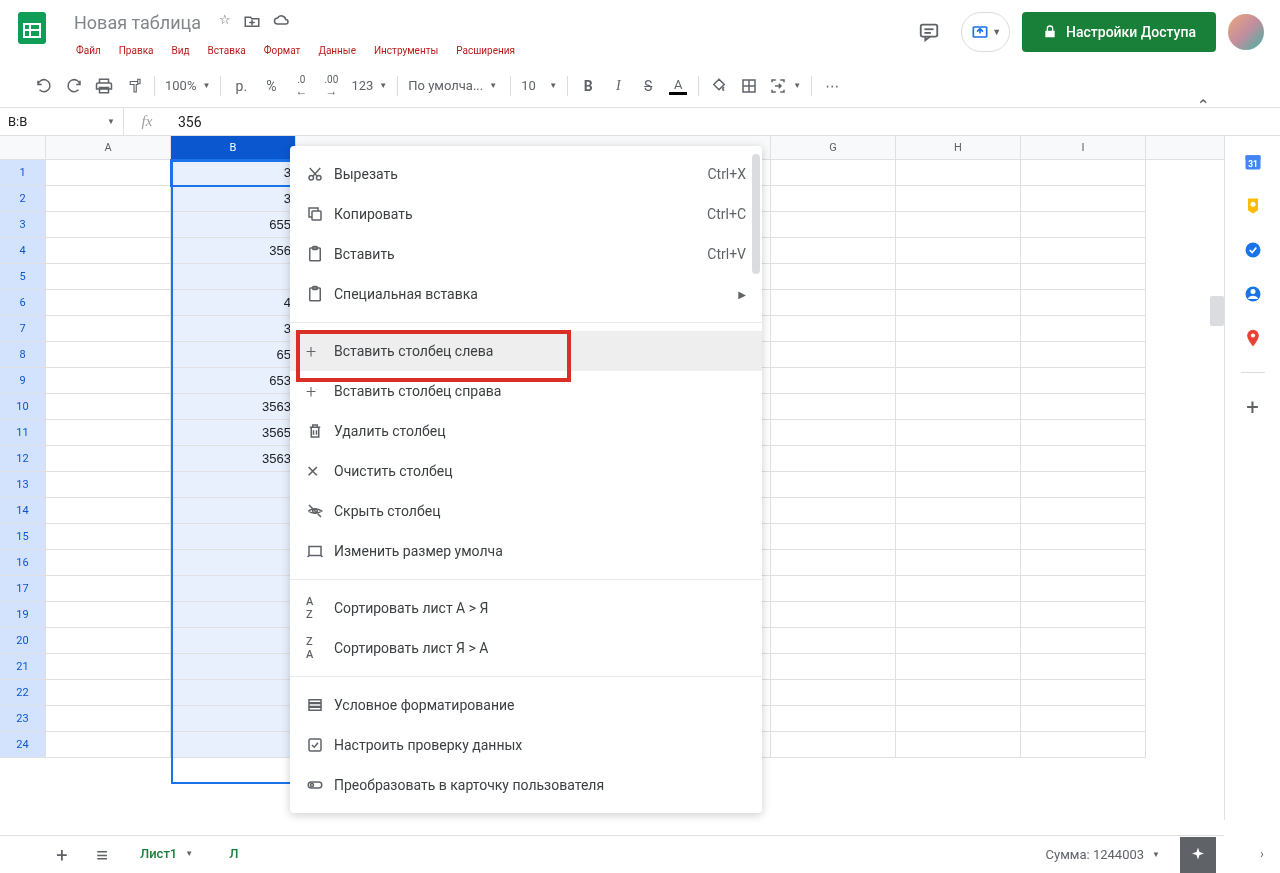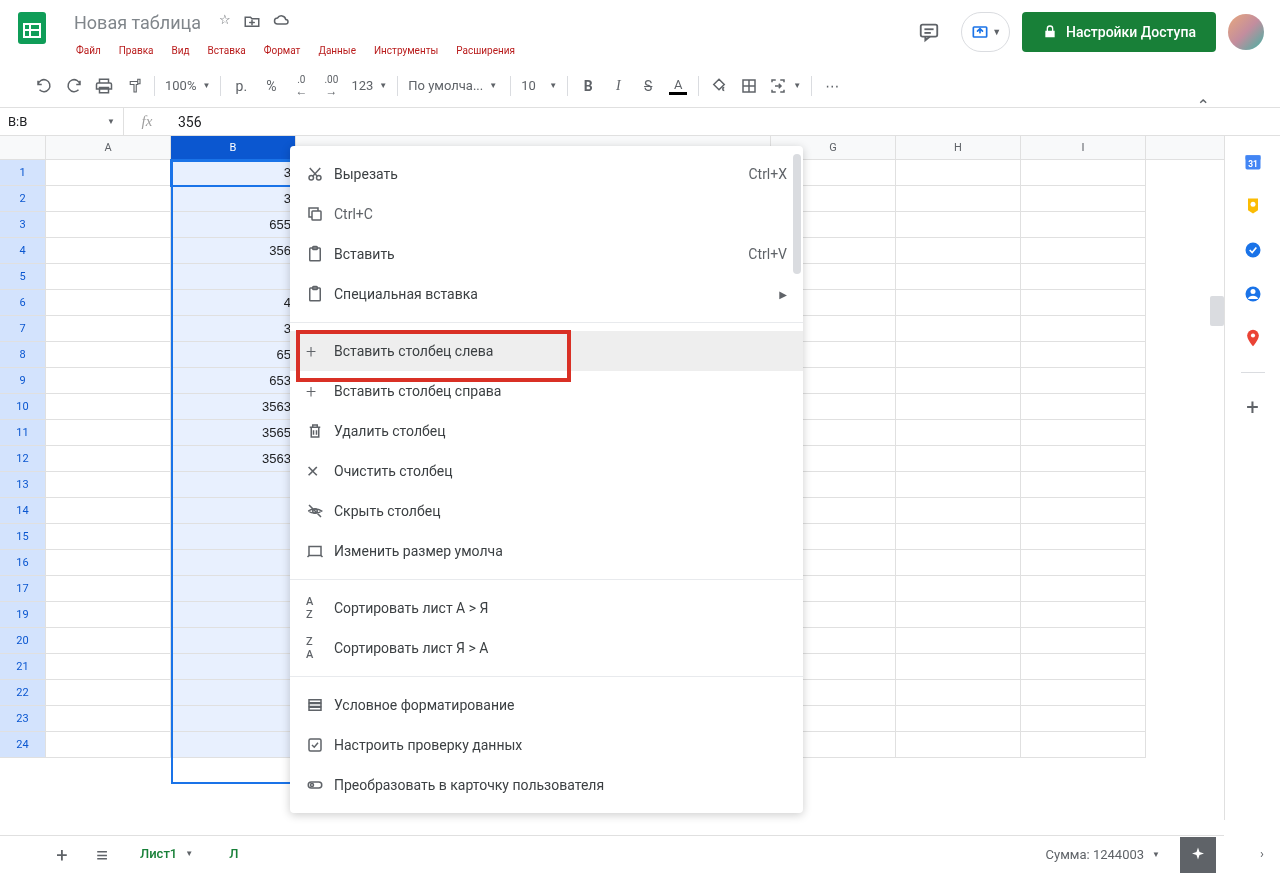--- a/index.html
+++ b/index.html
@@ -39,21 +39,21 @@
 .grid-rows { position: relative; }
 .grid-row { display: flex; height: 26px; }
 .row-header { width: 46px; display: flex; align-items: center; justify-content: center; border-right: 1px solid #e0e0e0; border-bottom: 1px solid #e0e0e0; background: #f8f9fa; font-size: 11px; color: #5f6368; cursor: pointer; }
 .row-header.selected { background: #d3e3fd; color: #0b57d0; }
 .cell { width: 125px; border-right: 1px solid #e0e0e0; border-bottom: 1px solid #e0e0e0; padding: 0 4px; display: flex; align-items: center; justify-content: flex-end; font-size: 13px; font-family: Arial; }
 .cell.col-selected { background: #e8f0fe; }
 .cell.active { outline: 2px solid #1a73e8; outline-offset: -1px; z-index: 2; position: relative; }
 .selection-border { position: absolute; border: 2px solid #1a73e8; pointer-events: none; z-index: 3; }
 .right-panel { width: 56px; border-left: 1px solid #e0e0e0; display: flex; flex-direction: column; align-items: center; padding-top: 16px; gap: 24px; }
 .side-icon { width: 20px; height: 20px; cursor: pointer; display: flex; align-items: center; justify-content: center; }
-.context-menu { position: absolute; left: 290px; top: 146px; width: 513px; background: #fff; box-shadow: 0 2px 10px rgba(0,0,0,0.2); border-radius: 4px; z-index: 100; padding: 8px 0; max-height: 700px; }
+.context-menu { position: absolute; left: 290px; top: 146px; width: 472px; background: #fff; box-shadow: 0 2px 10px rgba(0,0,0,0.2); border-radius: 4px; z-index: 100; padding: 8px 0; max-height: 700px; }
 .ctx-item { display: flex; align-items: center; height: 40px; padding: 0 16px; cursor: pointer; font-size: 14px; color: #3c4043; }
 .ctx-item.highlighted { background: #eeeeee; }
 .ctx-icon { width: 28px; display: flex; align-items: center; color: #5f6368; font-size: 16px; }
 .ctx-label { flex: 1; }
 .ctx-shortcut { color: #5f6368; font-size: 14px; }
 .ctx-arrow { color: #5f6368; font-size: 10px; }
 .ctx-sep { height: 1px; background: #e8eaed; margin: 8px 0; }
 .ctx-scrollbar { position: absolute; right: 2px; top: 8px; width: 8px; height: 120px; background: #dadce0; border-radius: 4px; }
 .highlight-box { position: absolute; border: 4px solid #d93025; pointer-events: none; z-index: 101; }
 .bottom-bar { position: absolute; bottom: 0; left: 0; right: 56px; height: 38px; border-top: 1px solid #e0e0e0; display: flex; align-items: center; background: #fff; }
@@ -496,20 +496,21 @@
       <div class="ctx-label">Вырезать</div>
       <div class="ctx-shortcut">Ctrl+X</div>
     </div>
     <div class="ctx-item">
       <div class="ctx-icon">
         <svg width="18" height="18" viewBox="0 0 24 24" fill="none" stroke="#5f6368" stroke-width="2">
           <rect x="8" y="8" width="12" height="12" rx="1"></rect>
           <path d="M16 8 V4 H4 V16 H8"></path>
         </svg>
       </div>
+      <div class="ctx-label">Копировать</div>
       <div class="ctx-shortcut">Ctrl+C</div>
     </div>
     <div class="ctx-item">
       <div class="ctx-icon">
         <svg width="18" height="18" viewBox="0 0 24 24" fill="none" stroke="#5f6368" stroke-width="2">
           <rect x="5" y="4" width="14" height="17" rx="1"></rect>
           <rect x="9" y="2" width="6" height="4" rx="1"></rect>
         </svg>
       </div>
       <div class="ctx-label">Вставить</div>

